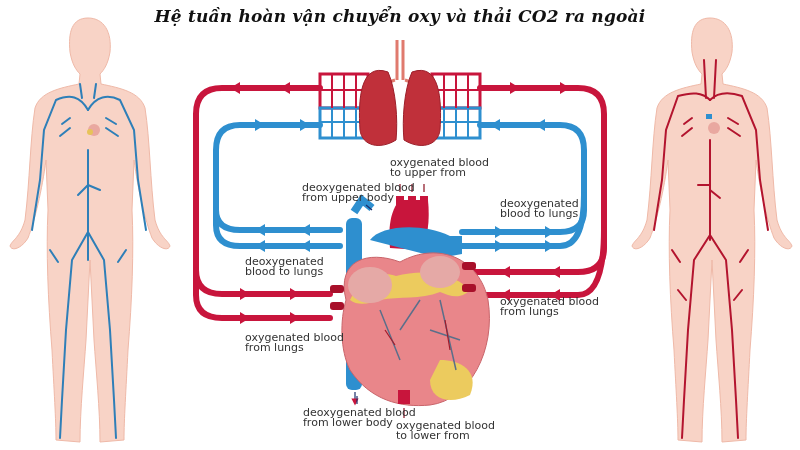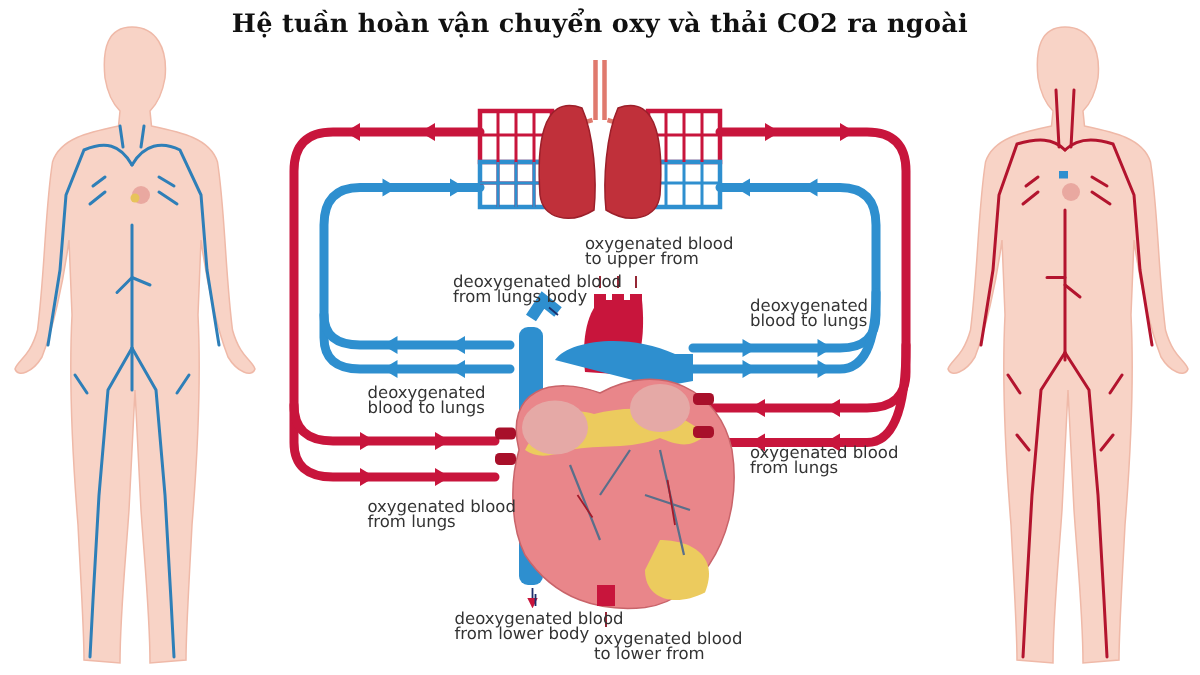--- a/index.html
+++ b/index.html
@@ -1,17 +1,17 @@
 <!DOCTYPE html>
 <html><head>
 <meta charset="utf-8">
 <style>
   html, body { margin:0; padding:0; }
   body { width:800px; height:450px; background:#ffffff; position:relative; overflow:hidden; font-family:"DejaVu Sans", sans-serif; }
-  .title { position:absolute; left:0; top:6px; width:800px; text-align:center; font-family:"DejaVu Serif", serif; font-weight:bold; font-size:17px; color:#111; letter-spacing:0.2px; }
+  .title { position:absolute; left:0; top:6px; width:800px; text-align:center; font-family:"DejaVu Serif", serif; font-weight:bold; font-style:italic; font-size:17px; color:#111; letter-spacing:0.2px; }
   svg.main { position:absolute; left:0; top:0; }
   .lbl { position:absolute; font-size:11px; line-height:10px; color:#333; }
 </style>
 </head>
 <body>
 
 <div class="title">Hệ tuần hoàn vận chuyển oxy và thải CO2 ra ngoài</div>
 
 <svg class="main" width="800" height="450" viewBox="0 0 800 450">
   <defs>
@@ -125,19 +125,19 @@
 
   <g stroke="#8a1020" stroke-width="1.2">
     <path d="M400,184 L400,192 M412,184 L412,192 M424,184 L424,192"></path>
     <path d="M357,396 L357,404" stroke="#1b2e6b"></path>
     <path d="M404,418 L404,408"></path>
     <path d="M366,205 L372,210" stroke="#1b2e6b"></path>
   </g>
 </svg>
 
 <div class="lbl" style="left:390px;top:158px;"><span>oxygenated blood</span><br><span>to upper from</span></div>
-<div class="lbl" style="left:302px;top:183px;"><span>deoxygenated blood</span><br><span>from lungs body</span></div>
+<div class="lbl" style="left:302px;top:183px;"><span>deoxygenated blood</span><br><span>from upper body</span></div>
 <div class="lbl" style="left:500px;top:199px;"><span>deoxygenated</span><br><span>blood to lungs</span></div>
 <div class="lbl" style="left:245px;top:257px;"><span>deoxygenated</span><br><span>blood to lungs</span></div>
 <div class="lbl" style="left:500px;top:297px;"><span>oxygenated blood</span><br><span>from lungs</span></div>
 <div class="lbl" style="left:245px;top:333px;"><span>oxygenated blood</span><br><span>from lungs</span></div>
 <div class="lbl" style="left:303px;top:408px;"><span>deoxygenated blood</span><br><span>from lower body</span></div>
 <div class="lbl" style="left:396px;top:421px;"><span>oxygenated blood</span><br><span>to lower from</span></div>
 
 </body></html>

